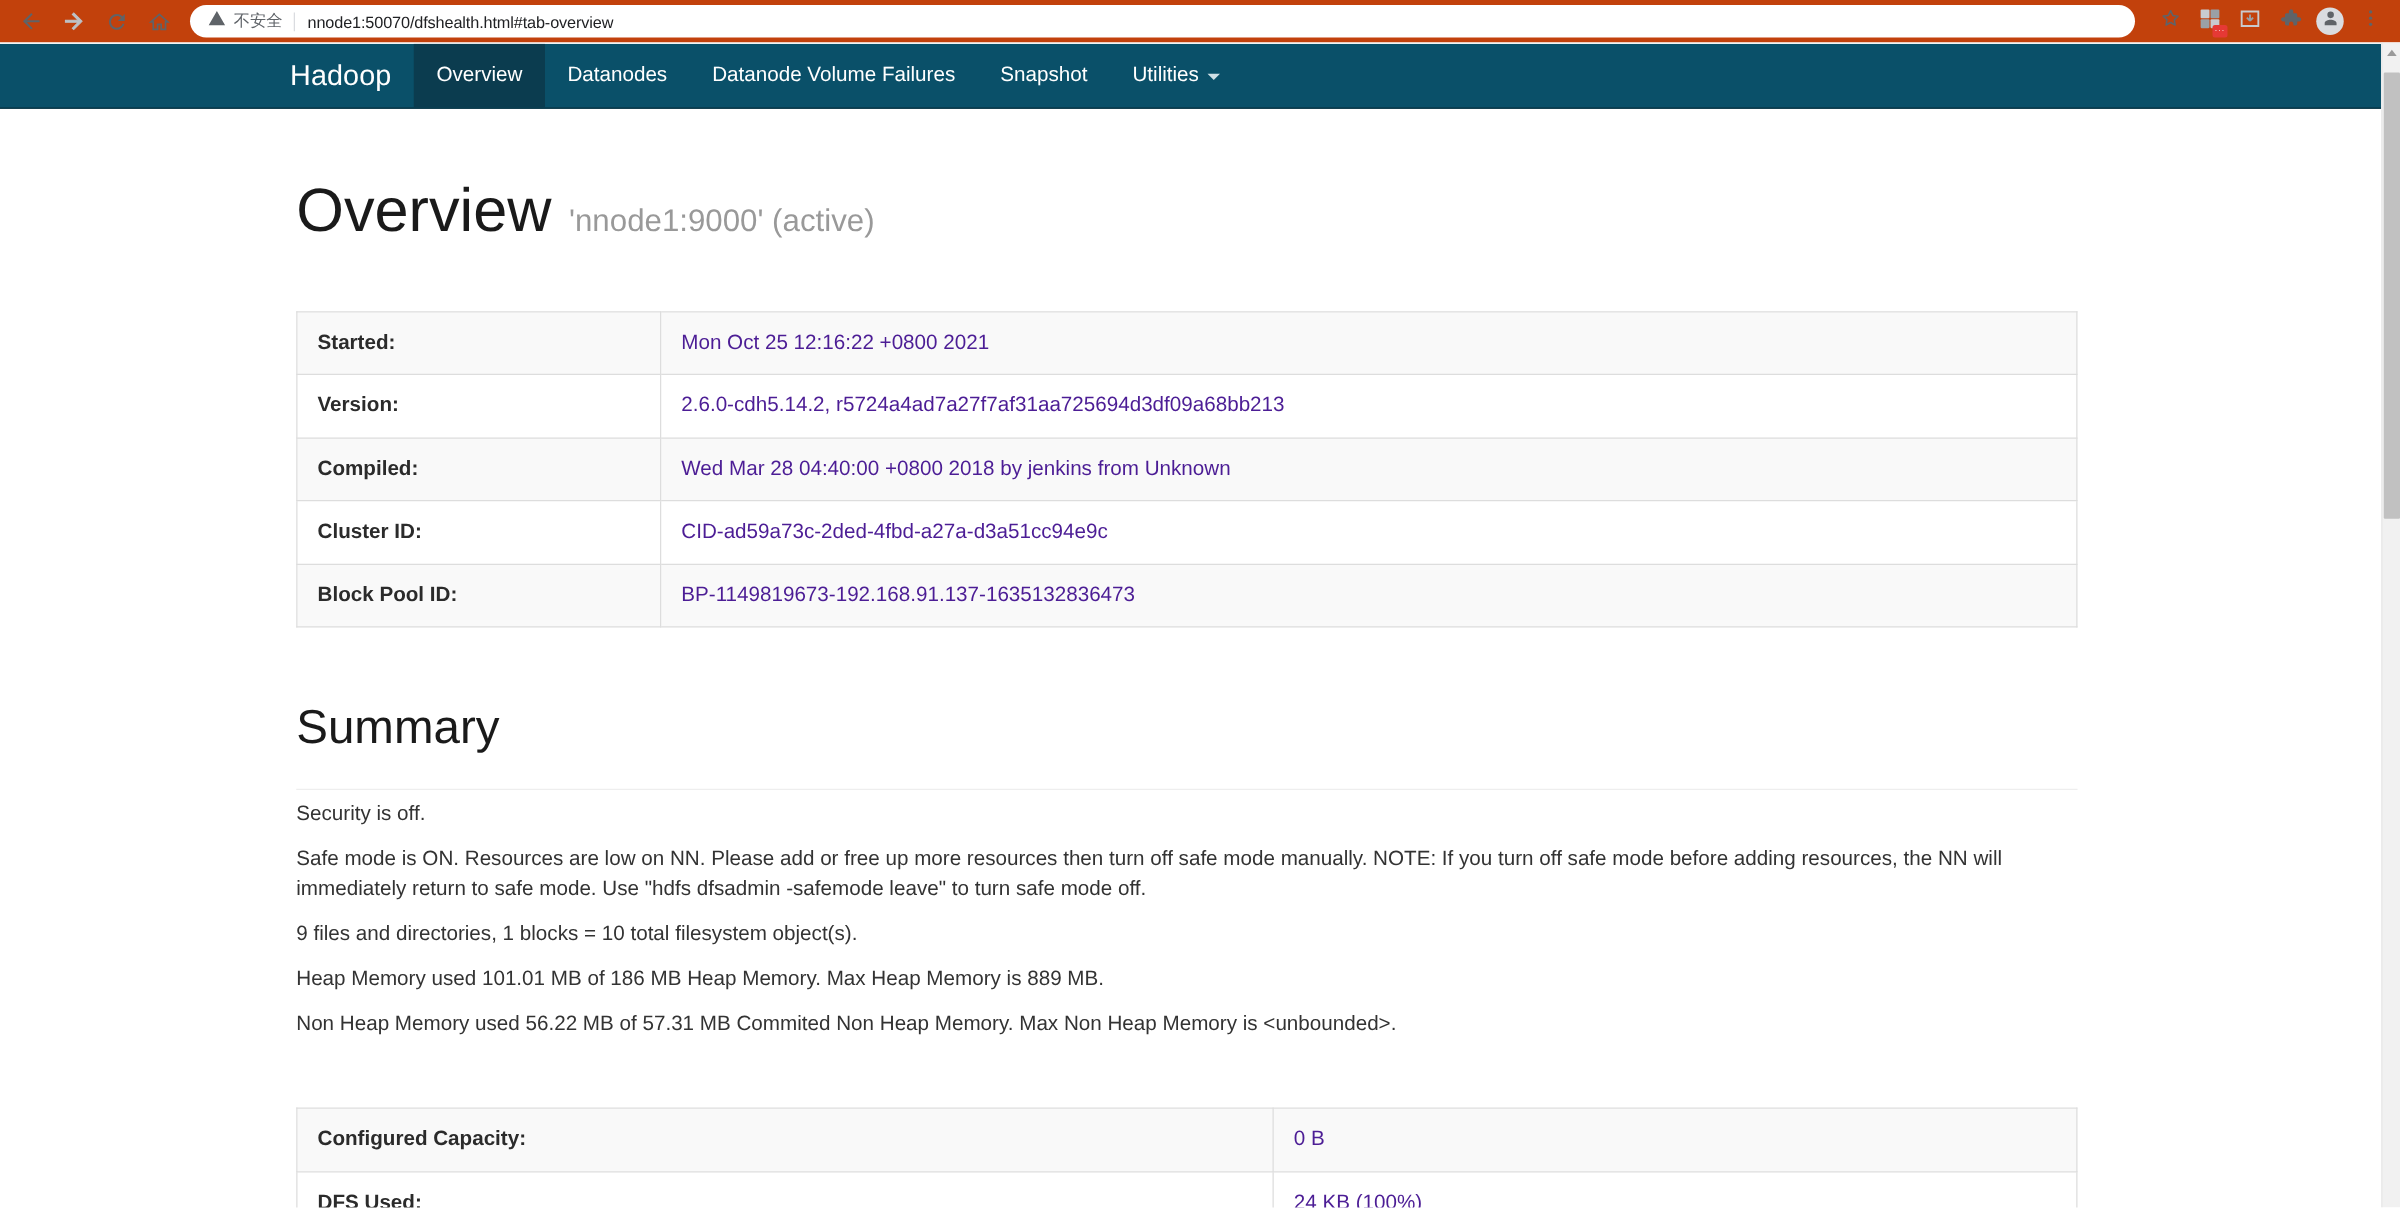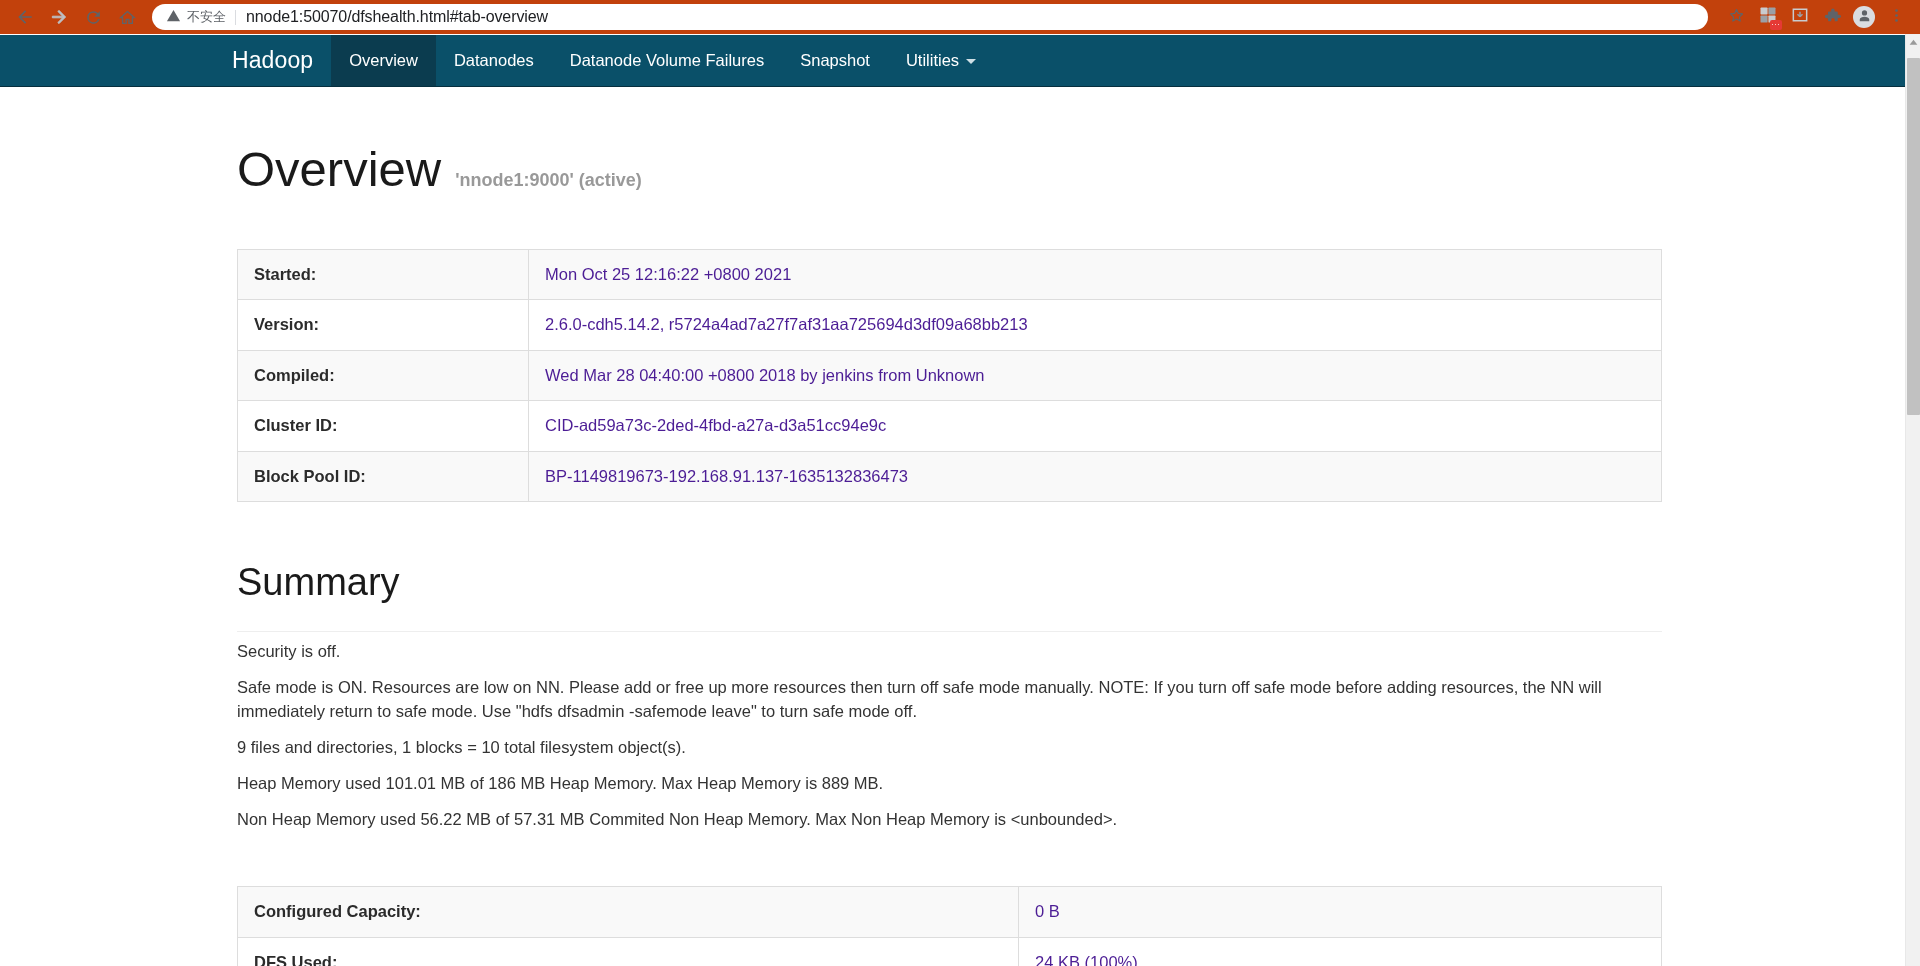--- a/index.html
+++ b/index.html
@@ -45,21 +45,21 @@
   #security-text {
     font-size: 13px; color: #5f6368;
     font-family: "DejaVu Sans", sans-serif;
     white-space: nowrap;
   }
   #omnibox-divider {
     width: 1px; height: 15px; background: #dadce0;
     margin: 0 10px 0 9px; flex: 0 0 auto;
   }
   #url-text {
-    font-size: 16px; color: #202124;
+    font-size: 13px; color: #202124;
     white-space: nowrap; overflow: hidden;
     letter-spacing: -0.1px;
   }
   #toolbar-icons {
     display: flex; align-items: center;
     flex: 0 0 auto; padding-right: 8px;
   }
   .tb-icon {
     width: 32px; height: 32px;
     display: flex; align-items: center; justify-content: center;
@@ -136,24 +136,24 @@
     display: flex; align-items: baseline;
   }
   #page-title {
     font-size: 49px;
     color: #1a1a1a;
     font-weight: 400;
     font-family: "Liberation Sans", sans-serif;
     line-height: 1;
   }
   #page-subtitle {
-    font-size: 18px;
+    font-size: 25px;
     color: #999999;
     margin-left: 14px;
-    font-weight: 700;
+    font-weight: 400;
   }
 
   table.info {
     border-collapse: collapse;
     width: 1425px;
     margin-top: 55px;
     table-layout: fixed;
   }
   table.info td {
     border: 1px solid #dddddd;

